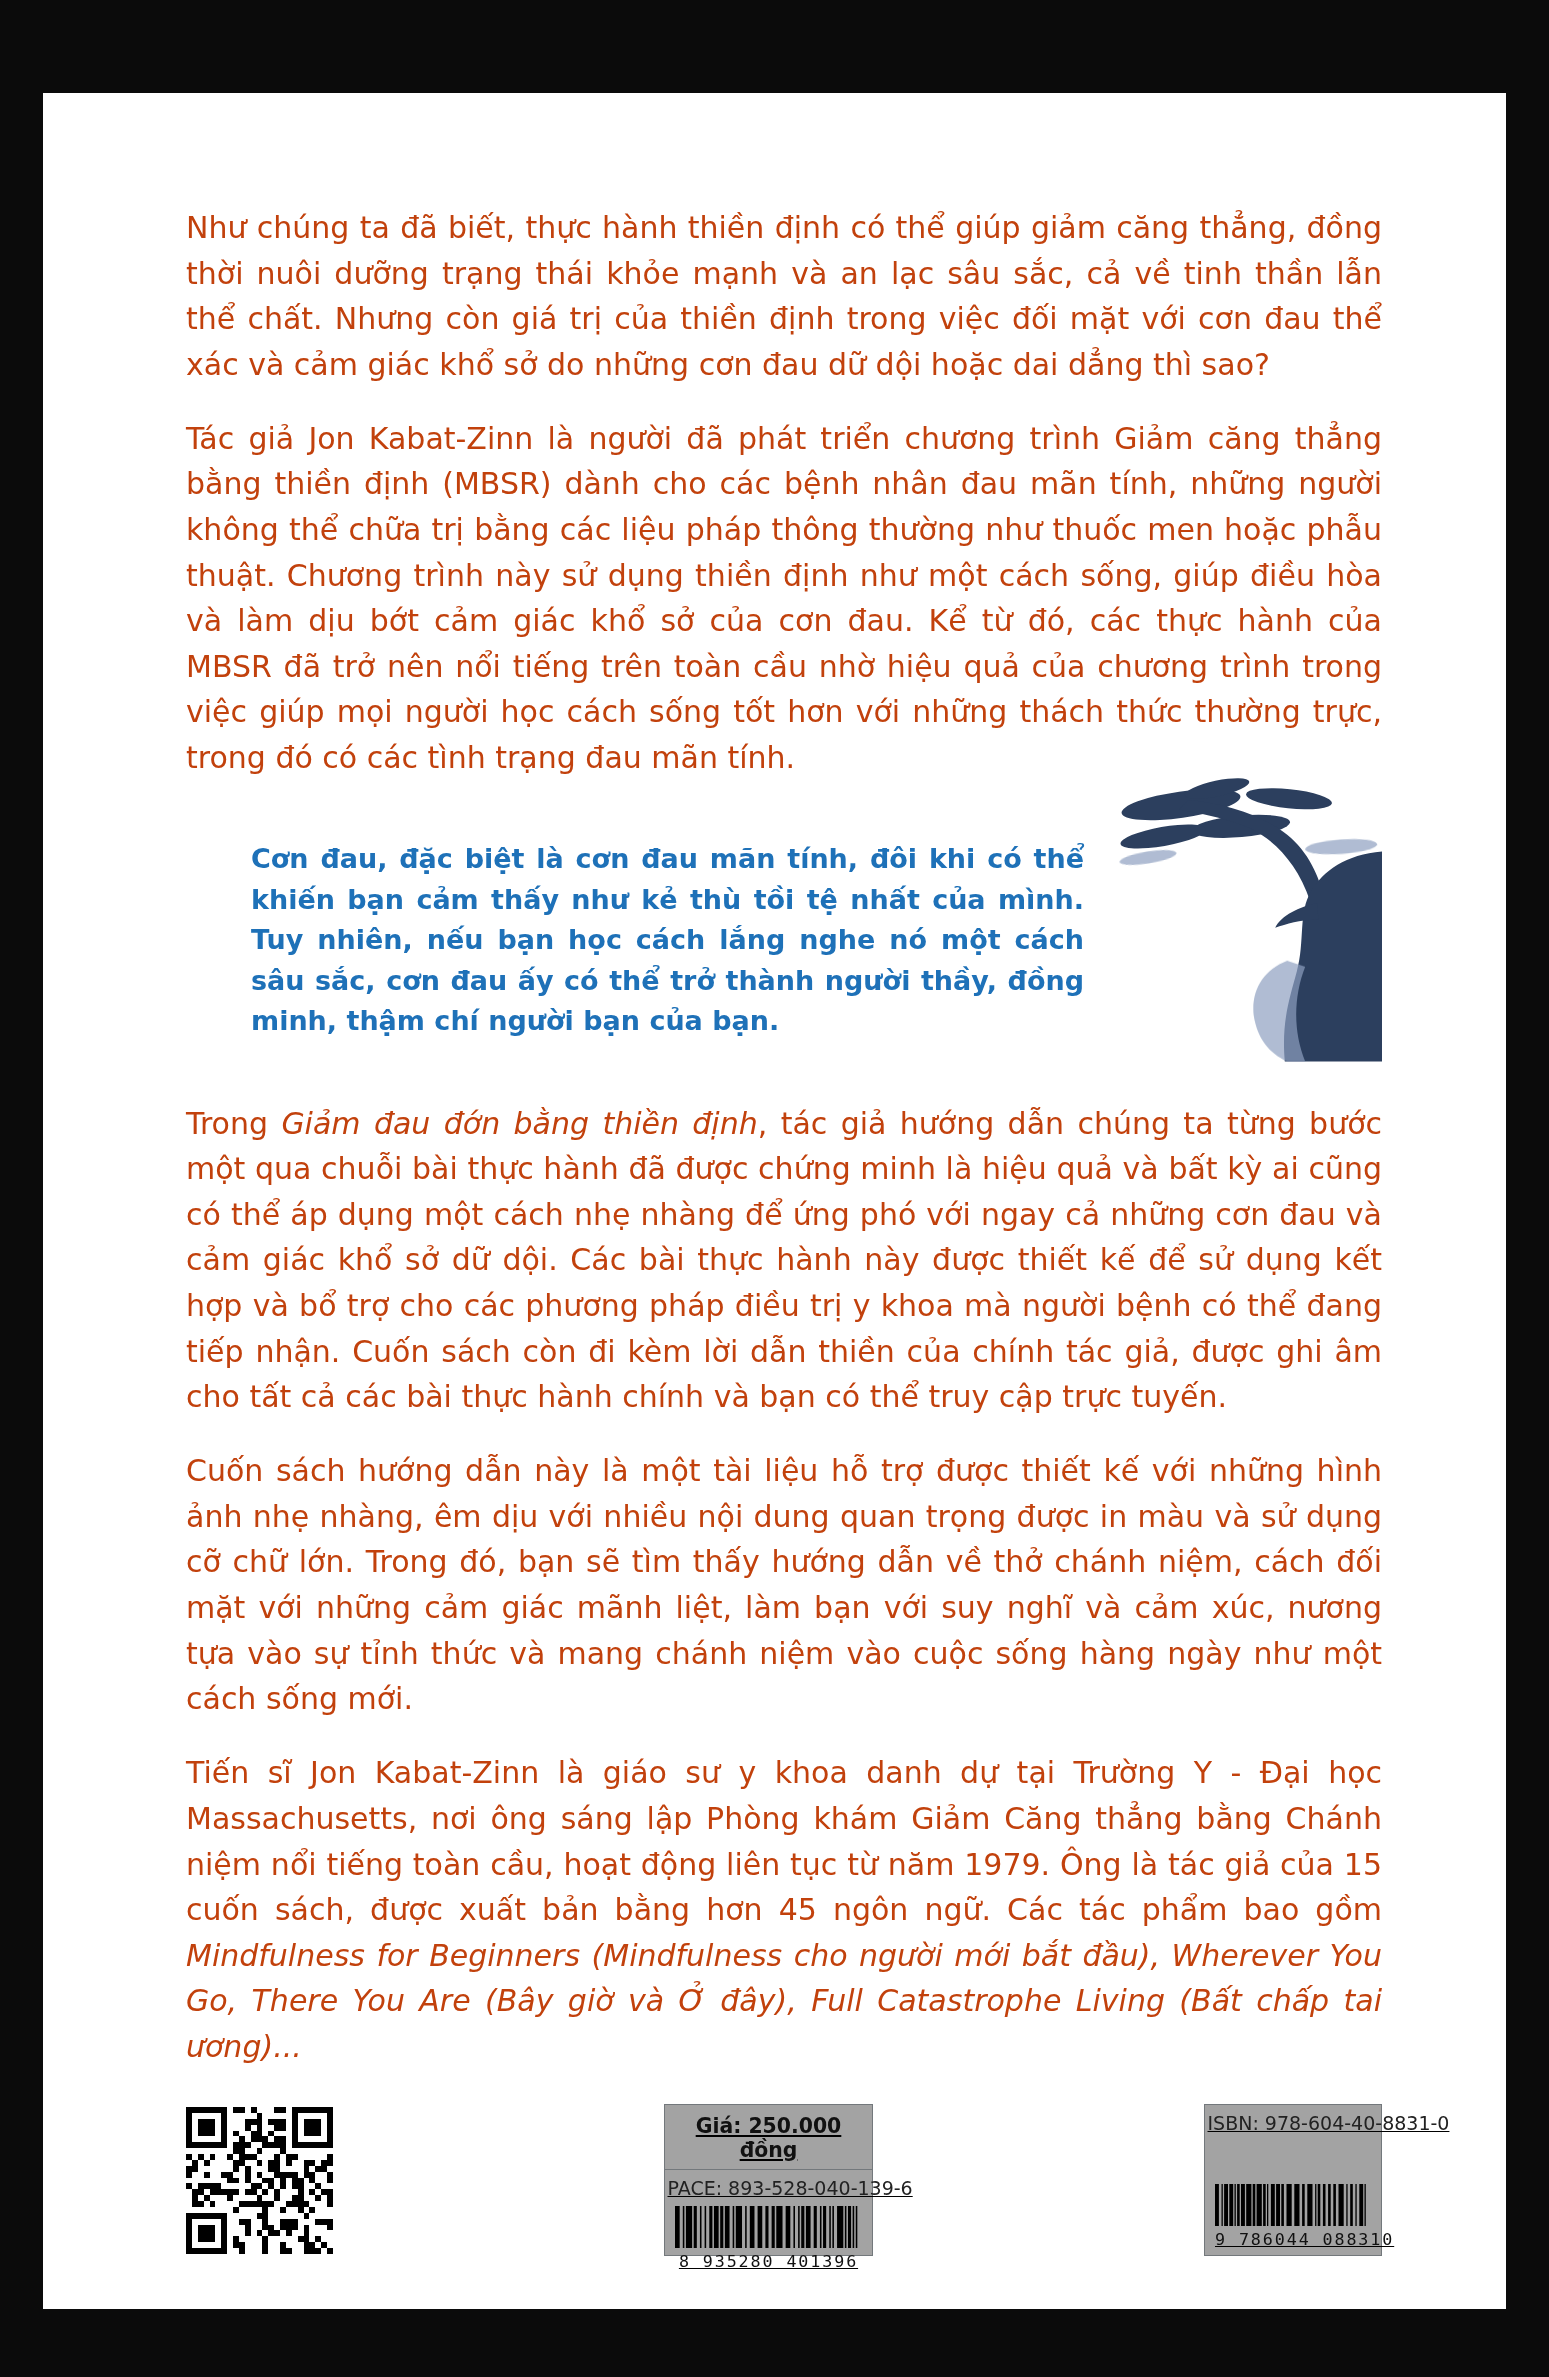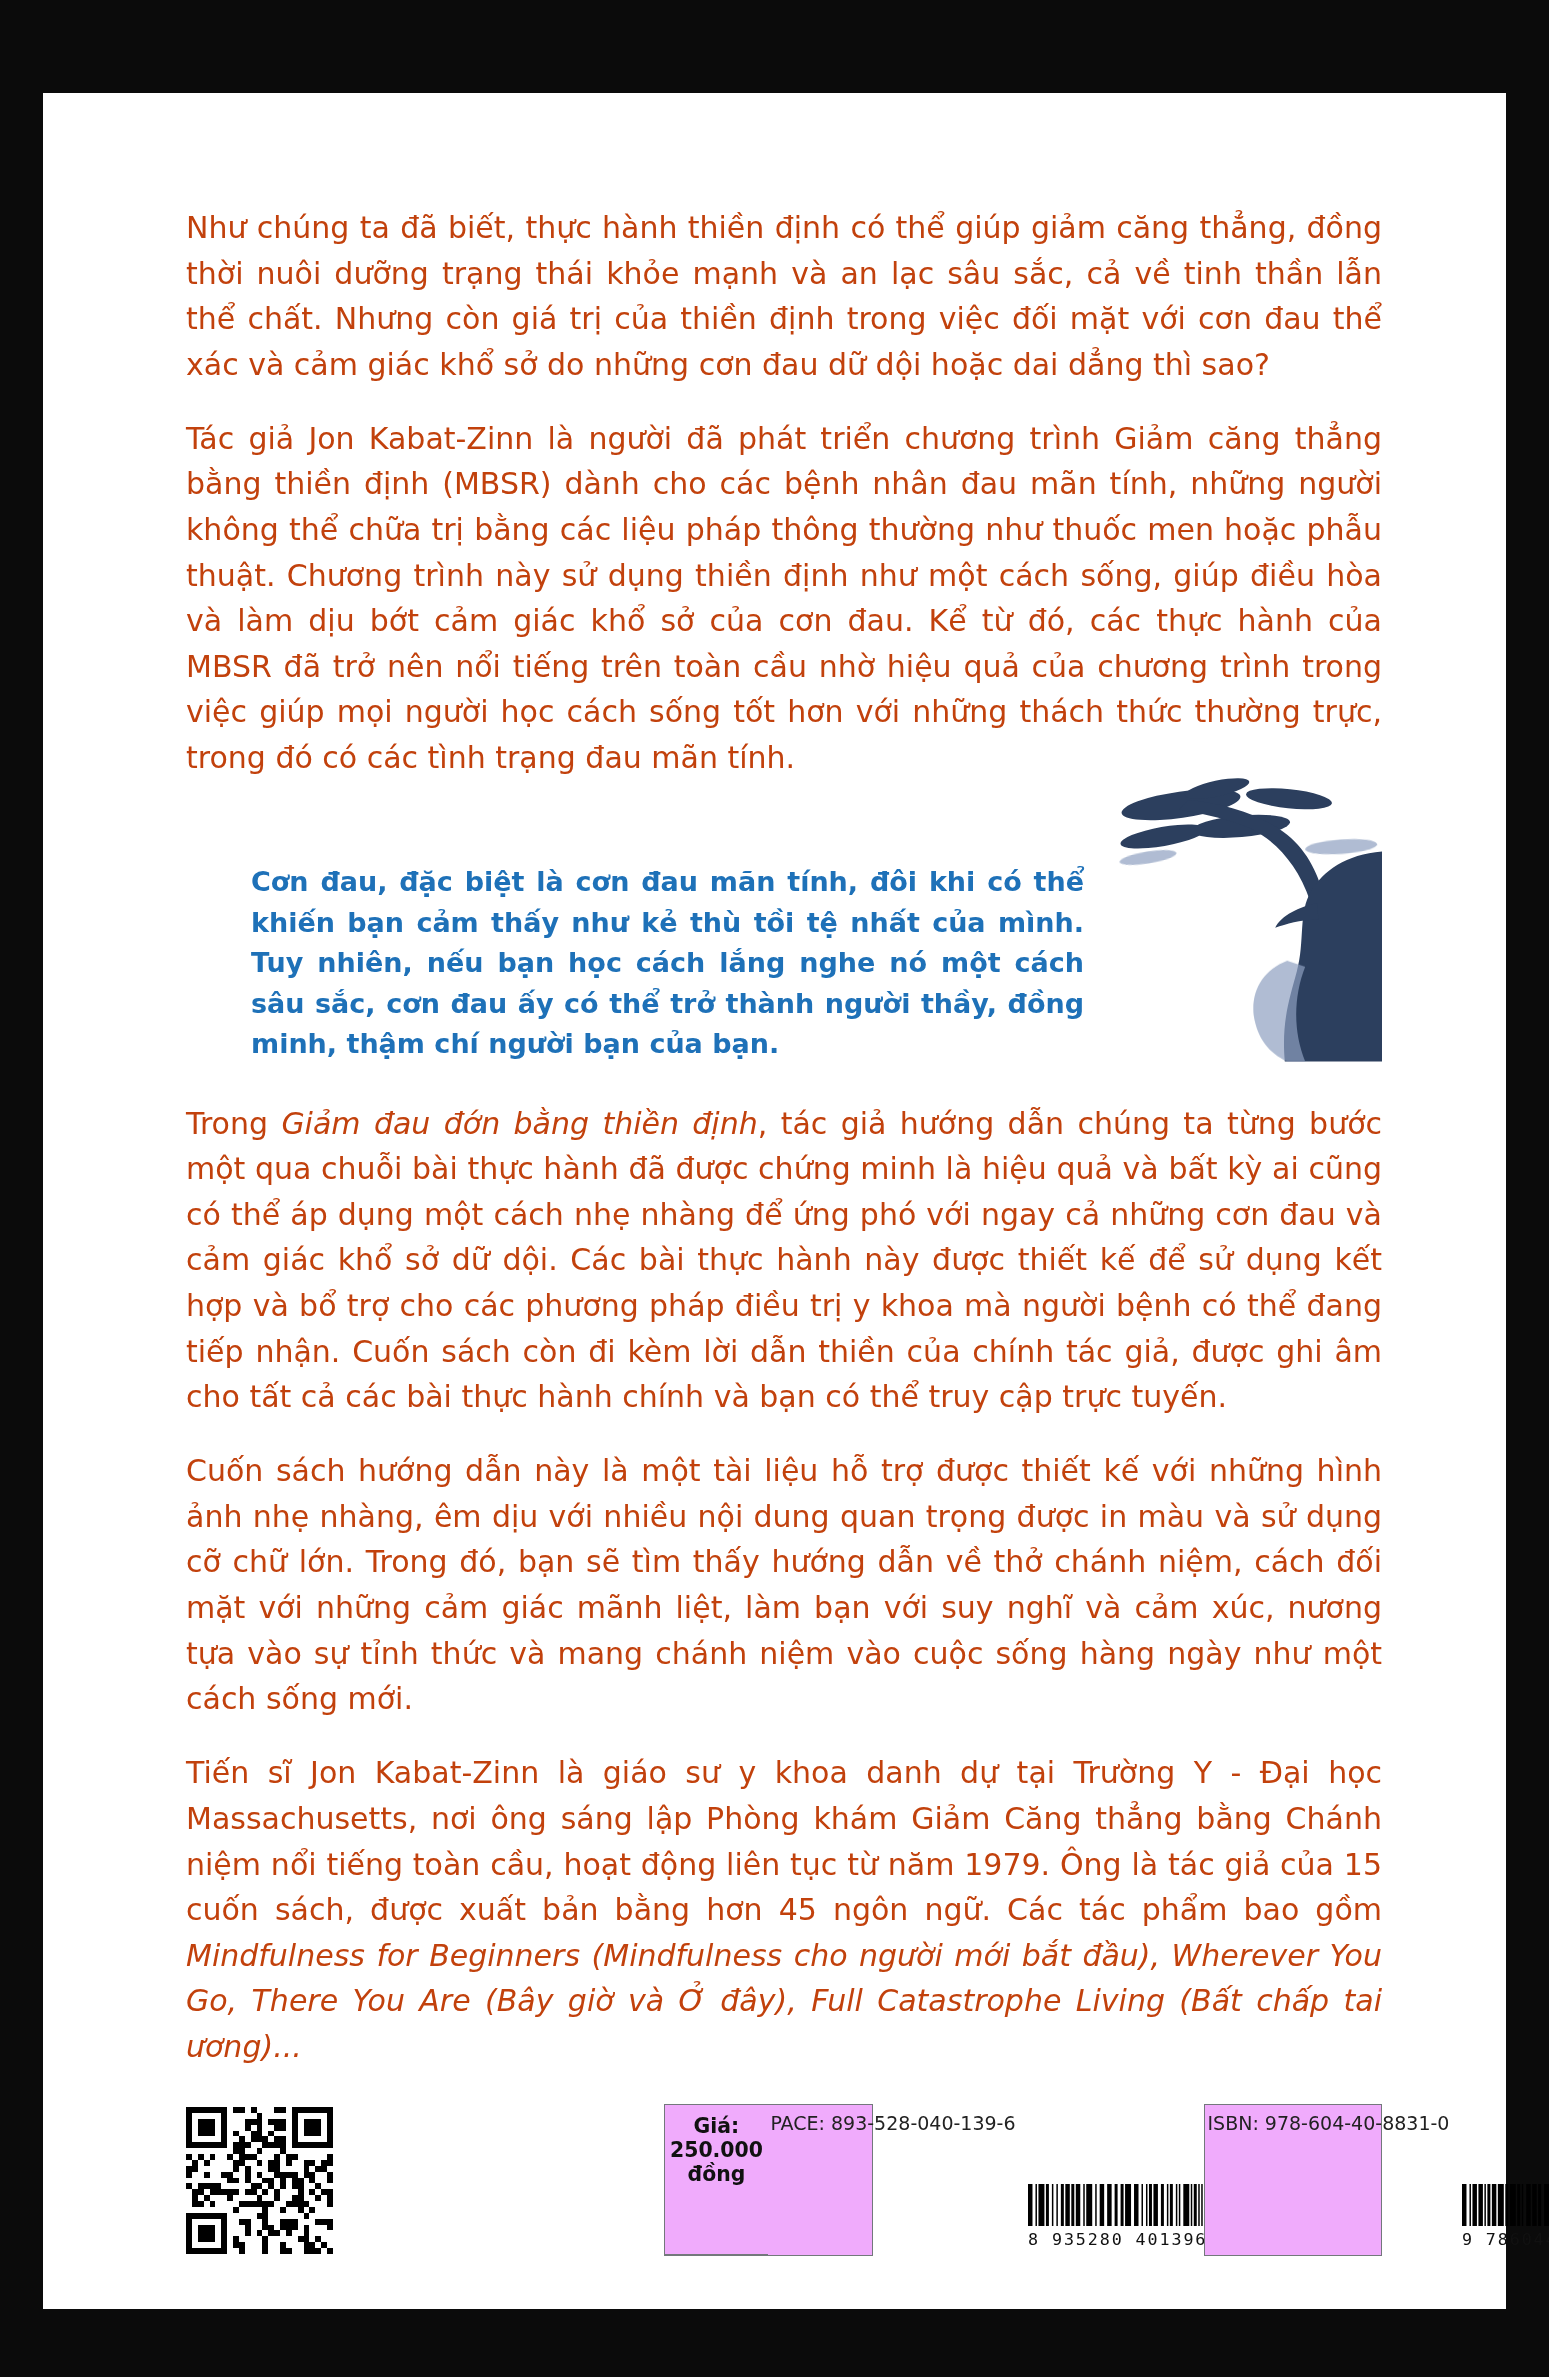--- a/index.html
+++ b/index.html
@@ -27,21 +27,21 @@
   .body-p {
     margin: 0 0 28.5px 0;
     font-size: 30px;
     line-height: 1.52;
     text-align: justify;
     color: #c2410c;
   }
   .body-p .it { font-style: italic; }
   .callout-row {
     display: flex;
-    align-items: flex-end;
+    align-items: center;
     margin: 36px 0 36px 0;
   }
   .callout-text {
     width: 833px;
     margin-left: 65px;
     font-weight: bold;
     font-size: 27px;
     line-height: 1.5;
     text-align: justify;
     color: #1e71b8;
@@ -73,21 +73,23 @@
   .qr {
     width: 147px; height: 147px;
     align-self: center;
     fill: #000;
     background: #fff;
     flex: 0 0 auto;
   }
   .info-box {
     border: 1.2px solid #73787c;
     display: flex;
-    background: #f0abfc;
+    flex-direction: column;
+    background: #a3a3a3;
+    text-decoration: underline;
   }
   .price-box { width: 209px; }
   .isbn-box  { width: 178px; }
   .box-top {
     border-bottom: 1.2px solid #73787c;
     padding: 8.7px 5px 7.4px 5px;
     text-align: center;
   }
   .price-label { font-weight: bold; font-size: 20.4px; color: #111; }
   .isbn-title  { font-weight: bold; font-size: 18px; line-height: 1.25; color: #1c3a5a; }

